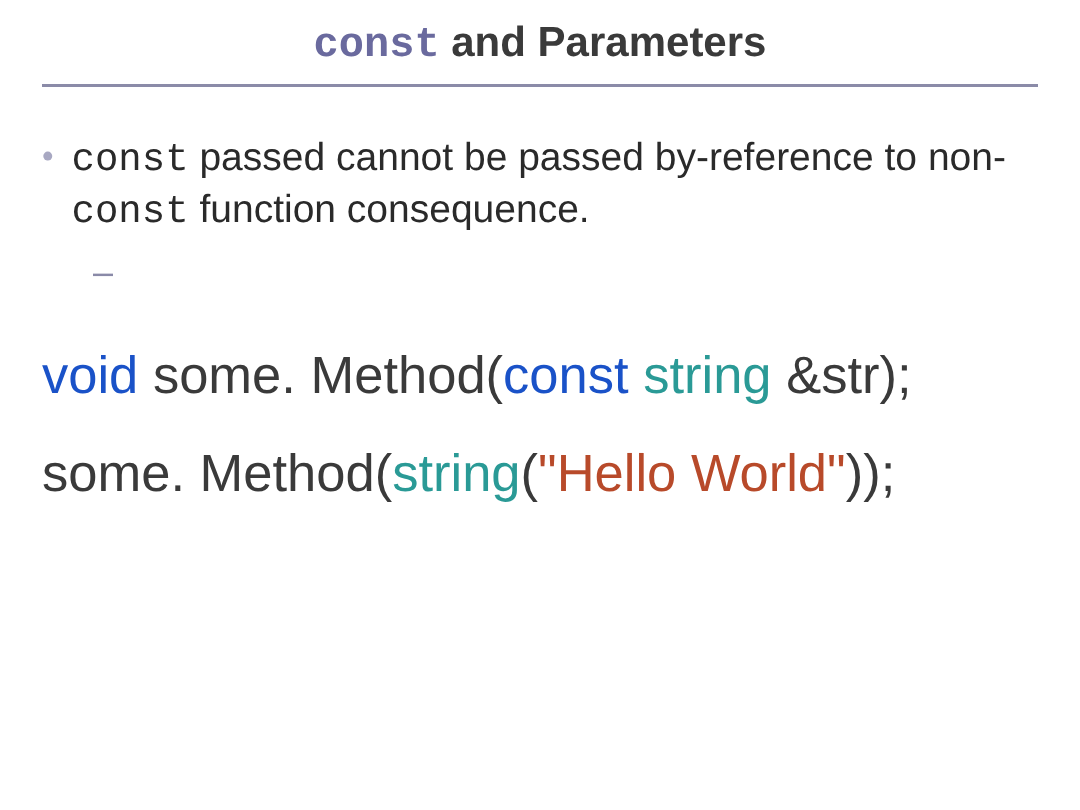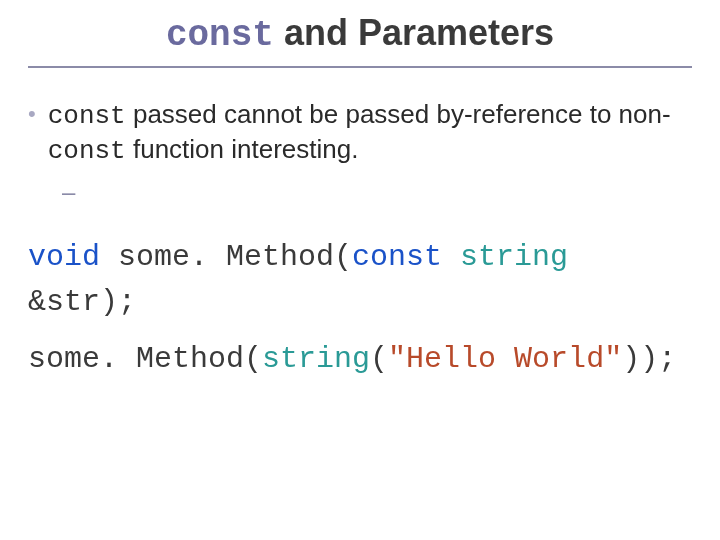--- a/index.html
+++ b/index.html
@@ -7,21 +7,21 @@
     width: 720px;
     height: 540px;
     background: #ffffff;
     font-family: Verdana, Geneva, sans-serif;
     color: #333333;
     padding: 12px 28px 20px 28px;
     position: relative;
     overflow: hidden;
   }
   .title {
-    font-size: 36px;
+    font-size: 28px;
     font-weight: bold;
     text-align: center;
     color: #3a3a3a;
     padding-bottom: 10px;
     border-bottom: 2px solid #8b8ba8;
     margin-bottom: 30px;
   }
   .title .const-kw {
     font-family: Consolas, "Courier New", monospace;
     color: #6a6a9e;
@@ -51,42 +51,42 @@
     color: #2a2a2a;
     margin-left: 34px;
     margin-bottom: 28px;
     line-height: 1.25;
   }
   .sub-dash {
     color: #8a8aa8;
     margin-right: 10px;
   }
   .code-block {
-    font-family: Liberation Mono, monospace;
-    font-size: 30px;
+    font-family: Liberation Sans, sans-serif;
+    font-size: 35px;
     color: #3a3a3a;
     line-height: 1.5;
     margin-bottom: 12px;
   }
   .kw-blue { color: #1a52c8; }
   .kw-teal { color: #2a9a96; }
   .str-lit { color: #b84a2a; }
   .comment { color: #4a9a4a; }
 </style>
 </head>
 <body>
 
 <div class="title">
   <span class="const-kw">const</span><span> and Parameters</span>
 </div>
 
 <div class="bullet-row">
   <span class="bullet-dot">•</span>
   <span class="bullet-text">
-    <span class="mono">const</span><span> passed cannot be passed by-reference to non-</span><span class="mono">const</span><span> function interesting.</span>
+    <span class="mono">const</span><span> passed cannot be passed by-reference to non-</span><span class="mono">const</span><span> function consequence.</span>
   </span>
 </div>
 
 <div class="sub-row">
   <span class="sub-dash">–</span>
 </div>
 
 <div class="code-block">
   <span class="kw-blue">void</span><span> some. Method(</span><span class="kw-blue">const</span><span> </span><span class="kw-teal">string</span><span> &amp;str);</span>
 </div>

